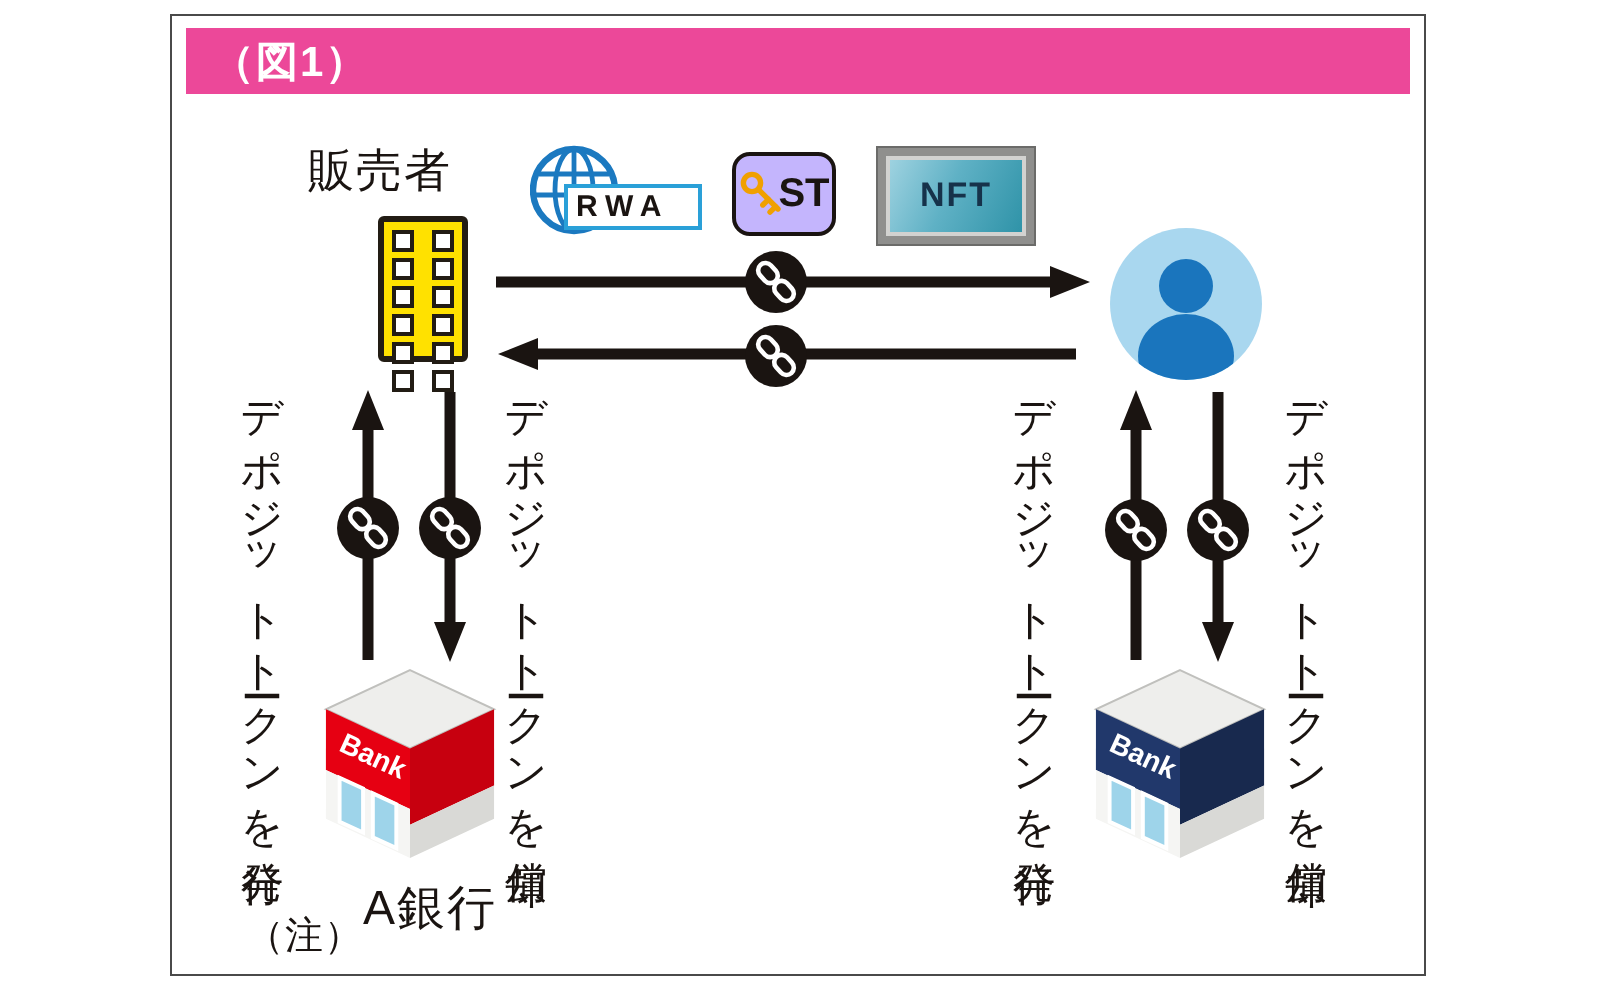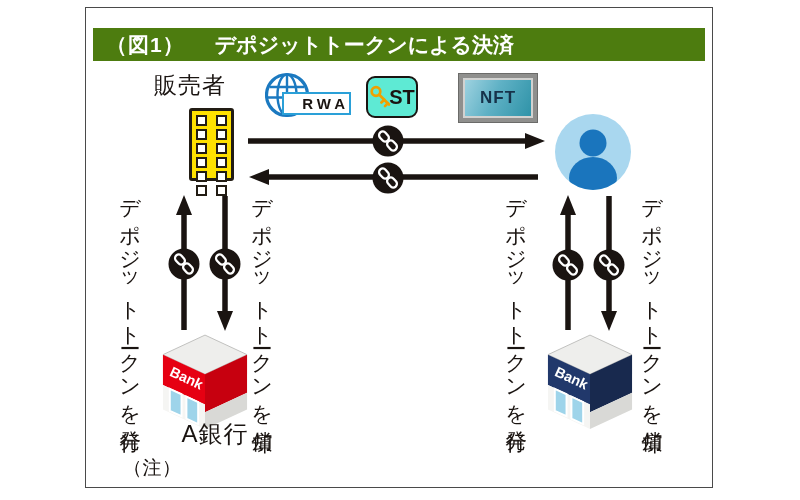--- a/index.html
+++ b/index.html
@@ -1,57 +1,56 @@
 <!DOCTYPE html>
 <html><head>
 <meta charset="utf-8">
 <style>
   html,body{margin:0;padding:0;}
   body{width:800px;height:500px;background:#fff;overflow:hidden;
        font-family:"Liberation Sans","DejaVu Sans",sans-serif;color:#1a1411;position:relative;}
   .frame{position:absolute;left:85px;top:7px;width:628px;height:481px;
          border:1.5px solid #4a4a4a;background:#fff;box-sizing:border-box;}
   .abs{position:absolute;}
-  .title-bar{left:7px;top:20px;width:612px;height:33px;background:#4d7c0f;color:#fff;
+  .title-bar{left:7px;top:6px;width:612px;height:33px;background:#ec4899;color:#fff;
              display:flex;align-items:center;font-weight:bold;font-size:21px;padding-left:13px;box-sizing:border-box;}
   .title-bar .fig{margin-right:30px;letter-spacing:1px;}
   .actor-label{width:110px;text-align:left;font-size:23px;letter-spacing:1px;}
   .bank-label{width:120px;text-align:center;font-size:24px;letter-spacing:1px;}
   
   .bldg{left:103px;top:100px;width:45px;height:73px;background:#ffe100;border:3px solid #221c14;
         border-radius:3px;box-sizing:border-box;display:flex;flex-wrap:wrap;gap:3px;
         padding:4px 4px 0 4px;align-content:flex-start;justify-content:space-between;}
   .win{width:7px;height:7px;background:#fff;border:2.3px solid #221c14;}
   
   .rwa-box{left:196px;top:84px;width:69px;height:23px;background:#fff;border:2.5px solid #2aa0d8;
-           box-sizing:border-box;display:flex;align-items:center;justify-content:flex-end;
+           box-sizing:border-box;display:flex;align-items:center;justify-content:flex-start;
            font-weight:bold;font-size:15px;letter-spacing:4px;padding-left:4px;}
-  .st-box{left:280px;top:68px;width:52px;height:42px;background:#5eead4;border:2.5px solid #1a1411;
+  .st-box{left:280px;top:68px;width:52px;height:42px;background:#c4b5fd;border:2.5px solid #1a1411;
           border-radius:9px;box-sizing:border-box;display:flex;align-items:center;justify-content:center;text-align:center;}
   .st-box .st-txt{font-weight:bold;font-size:20px;margin-left:-4px;}
-  .nft-box{left:372px;top:65px;width:80px;height:50px;background:#8f8f8d;border:1px solid #6b6b69;
+  .nft-box{left:352px;top:65px;width:80px;height:50px;background:#8f8f8d;border:1px solid #6b6b69;
            padding:4px;box-sizing:border-box;}
   .nft-inner{width:100%;height:100%;box-sizing:border-box;border:2px solid #d2d2d0;
              background:linear-gradient(115deg,#9ed2e0 0%,#5fb1c5 45%,#2f93a8 100%);
              display:flex;align-items:center;justify-content:center;
              font-weight:bold;font-size:17px;color:#16324a;letter-spacing:1px;}
   
   .vtext{writing-mode:vertical-rl;text-orientation:mixed;font-size:21px;letter-spacing:1.5px;
          line-height:1;top:176px;white-space:nowrap;}
   .note{left:37px;top:447px;font-size:19px;display:flex;gap:10px;letter-spacing:0.5px;}
   svg{display:block;}
 </style>
 </head>
 <body>
 
 <div class="frame">
 
   <div class="abs title-bar">
     <span class="fig">（図1）</span>
-    <span>デポジットトークンによる決済</span>
   </div>
 
   <svg class="abs" style="left:0;top:0;" width="628" height="481" viewBox="0 0 628 481">
     <defs>
       <g id="chain">
         <circle r="15.5" fill="#1a1411"></circle>
         <g transform="rotate(-42)" stroke="#fff" stroke-width="2.3" fill="none">
           <rect x="-3.7" y="-11.5" width="7.4" height="11" rx="3.7"></rect>
           <rect x="-3.7" y="0.5" width="7.4" height="11" rx="3.7"></rect>
         </g>
@@ -161,21 +160,21 @@
   <svg class="abs" style="left:75px;top:326px;" width="88" height="98" viewBox="0 0 90 100">
     <polygon points="45,1 88,21 45,41 2,21" fill="#eeeeec" stroke="#c0c0bd" stroke-width="1"></polygon>
     <polygon points="45,41 88,21 88,60 45,80" fill="#c7000f"></polygon>
     <polygon points="45,80 88,60 88,77 45,97" fill="#d9d9d6"></polygon>
     <polygon points="2,21 45,41 45,72 2,52" fill="#e60012"></polygon>
     <polygon points="2,52 45,72 45,97 2,77" fill="#f5f5f3"></polygon>
     <polygon points="9,56 21,61.5 21,84 9,78.5" fill="#9ed4ea" stroke="#fff" stroke-width="2"></polygon>
     <polygon points="26,64 38,69.5 38,92 26,86.5" fill="#9ed4ea" stroke="#fff" stroke-width="2"></polygon>
     <text transform="translate(8,42) rotate(24.8)" font-size="14.5" font-weight="bold" fill="#fff">Bank</text>
   </svg>
-  <div class="abs bank-label" style="left:69px;top:410px;">A銀行</div>
+  <div class="abs bank-label" style="left:69px;top:430px;">A銀行</div>
 
   <svg class="abs" style="left:460px;top:326px;" width="88" height="98" viewBox="0 0 90 100">
     <polygon points="45,1 88,21 45,41 2,21" fill="#eeeeec" stroke="#c0c0bd" stroke-width="1"></polygon>
     <polygon points="45,41 88,21 88,60 45,80" fill="#18294e"></polygon>
     <polygon points="45,80 88,60 88,77 45,97" fill="#d9d9d6"></polygon>
     <polygon points="2,21 45,41 45,72 2,52" fill="#21386b"></polygon>
     <polygon points="2,52 45,72 45,97 2,77" fill="#f5f5f3"></polygon>
     <polygon points="9,56 21,61.5 21,84 9,78.5" fill="#9ed4ea" stroke="#fff" stroke-width="2"></polygon>
     <polygon points="26,64 38,69.5 38,92 26,86.5" fill="#9ed4ea" stroke="#fff" stroke-width="2"></polygon>
     <text transform="translate(8,42) rotate(24.8)" font-size="14.5" font-weight="bold" fill="#fff">Bank</text>

